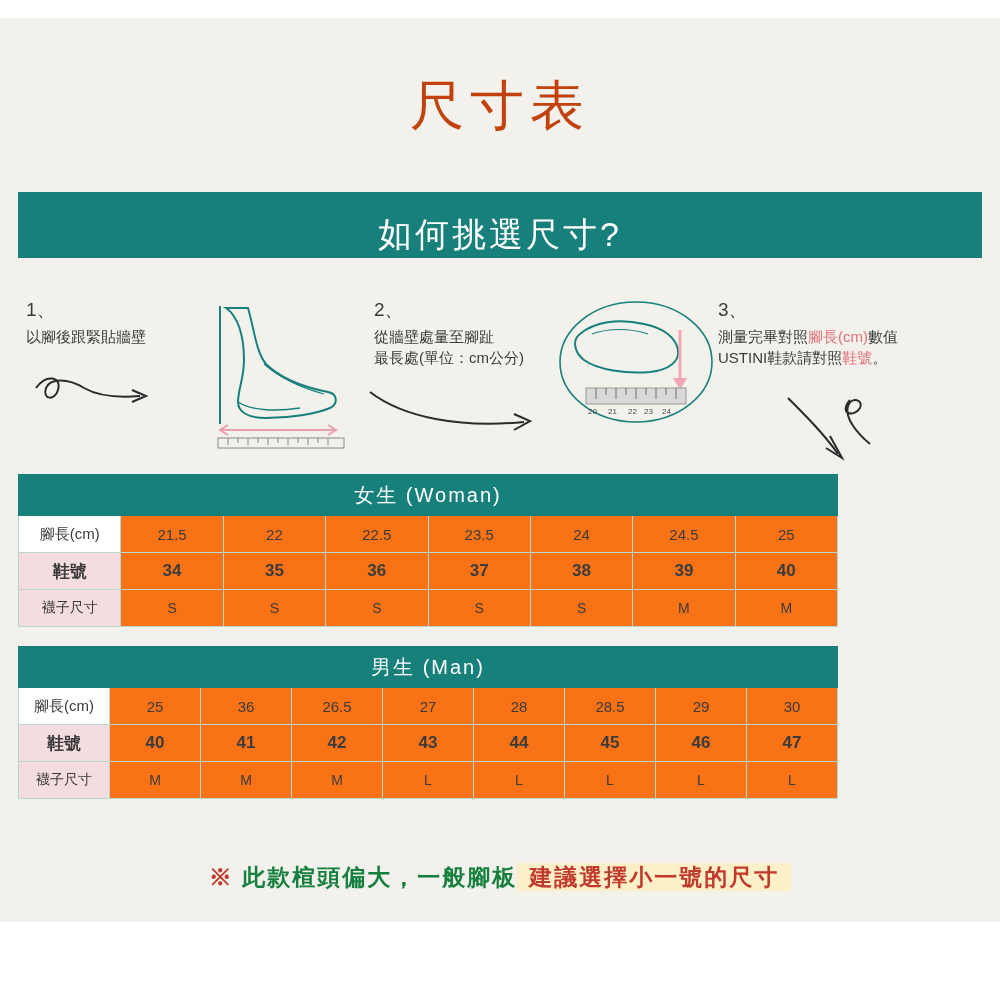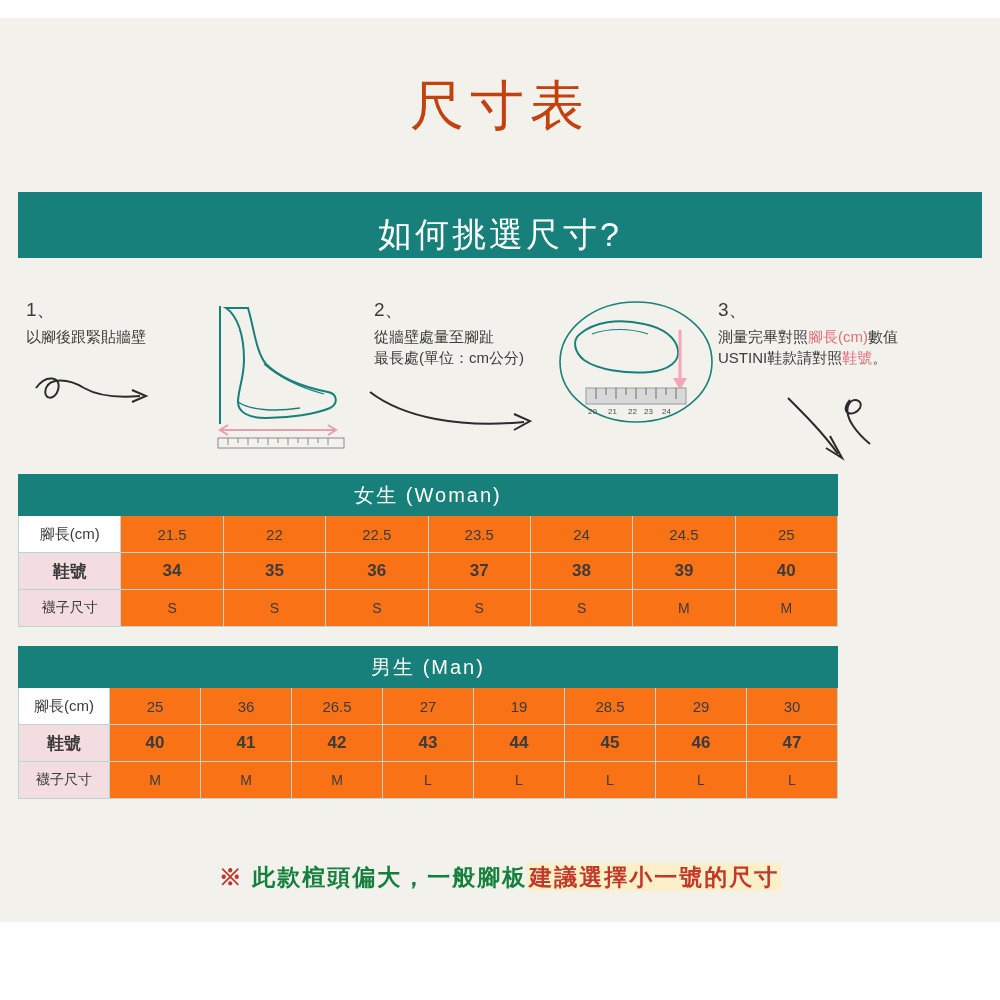--- a/index.html
+++ b/index.html
@@ -138,21 +138,21 @@
     text-align: center;
     font-size: 23px;
     letter-spacing: 2px;
     color: #c0392b;
     font-weight: bold;
   }
   .note .mark { color: #c0392b; }
   .note .plain { color: #15803d; }
   .note .hlbox {
     background: #fdf0c8;
-    padding: 1px 2px;
+    padding: 1px 12px;
   }
 </style>
 </head>
 <body>
 
 <div class="page">
 
   <div class="top-strip"></div>
   <div class="bottom-strip"></div>
 
@@ -316,21 +316,21 @@
           <th colspan="9">男生 (Man)</th>
         </tr>
       </thead>
       <tbody>
         <tr class="r-foot">
           <td class="rowhead">腳長(cm)</td>
           <td>25</td>
           <td>36</td>
           <td>26.5</td>
           <td>27</td>
-          <td>19</td>
+          <td>28</td>
           <td>28.5</td>
           <td>29</td>
           <td>30</td>
         </tr>
         <tr class="r-size">
           <td class="rowhead">鞋號</td>
           <td>40</td>
           <td>41</td>
           <td>42</td>
           <td>43</td>

